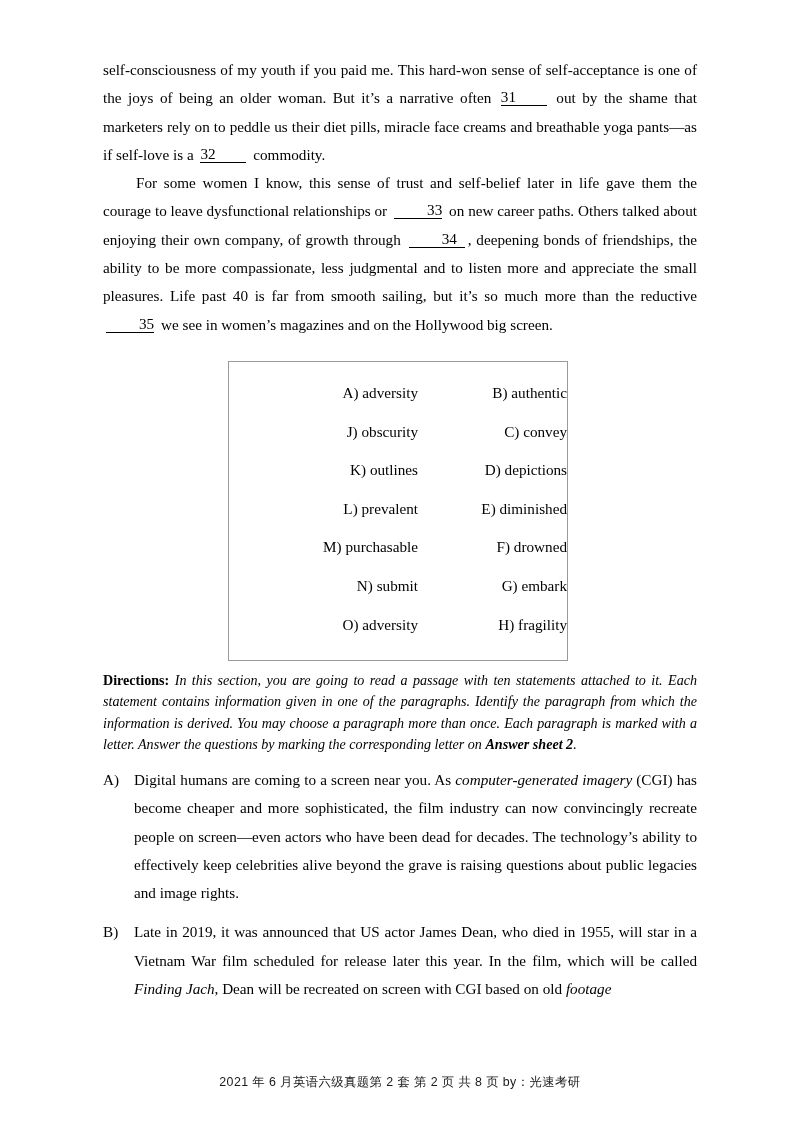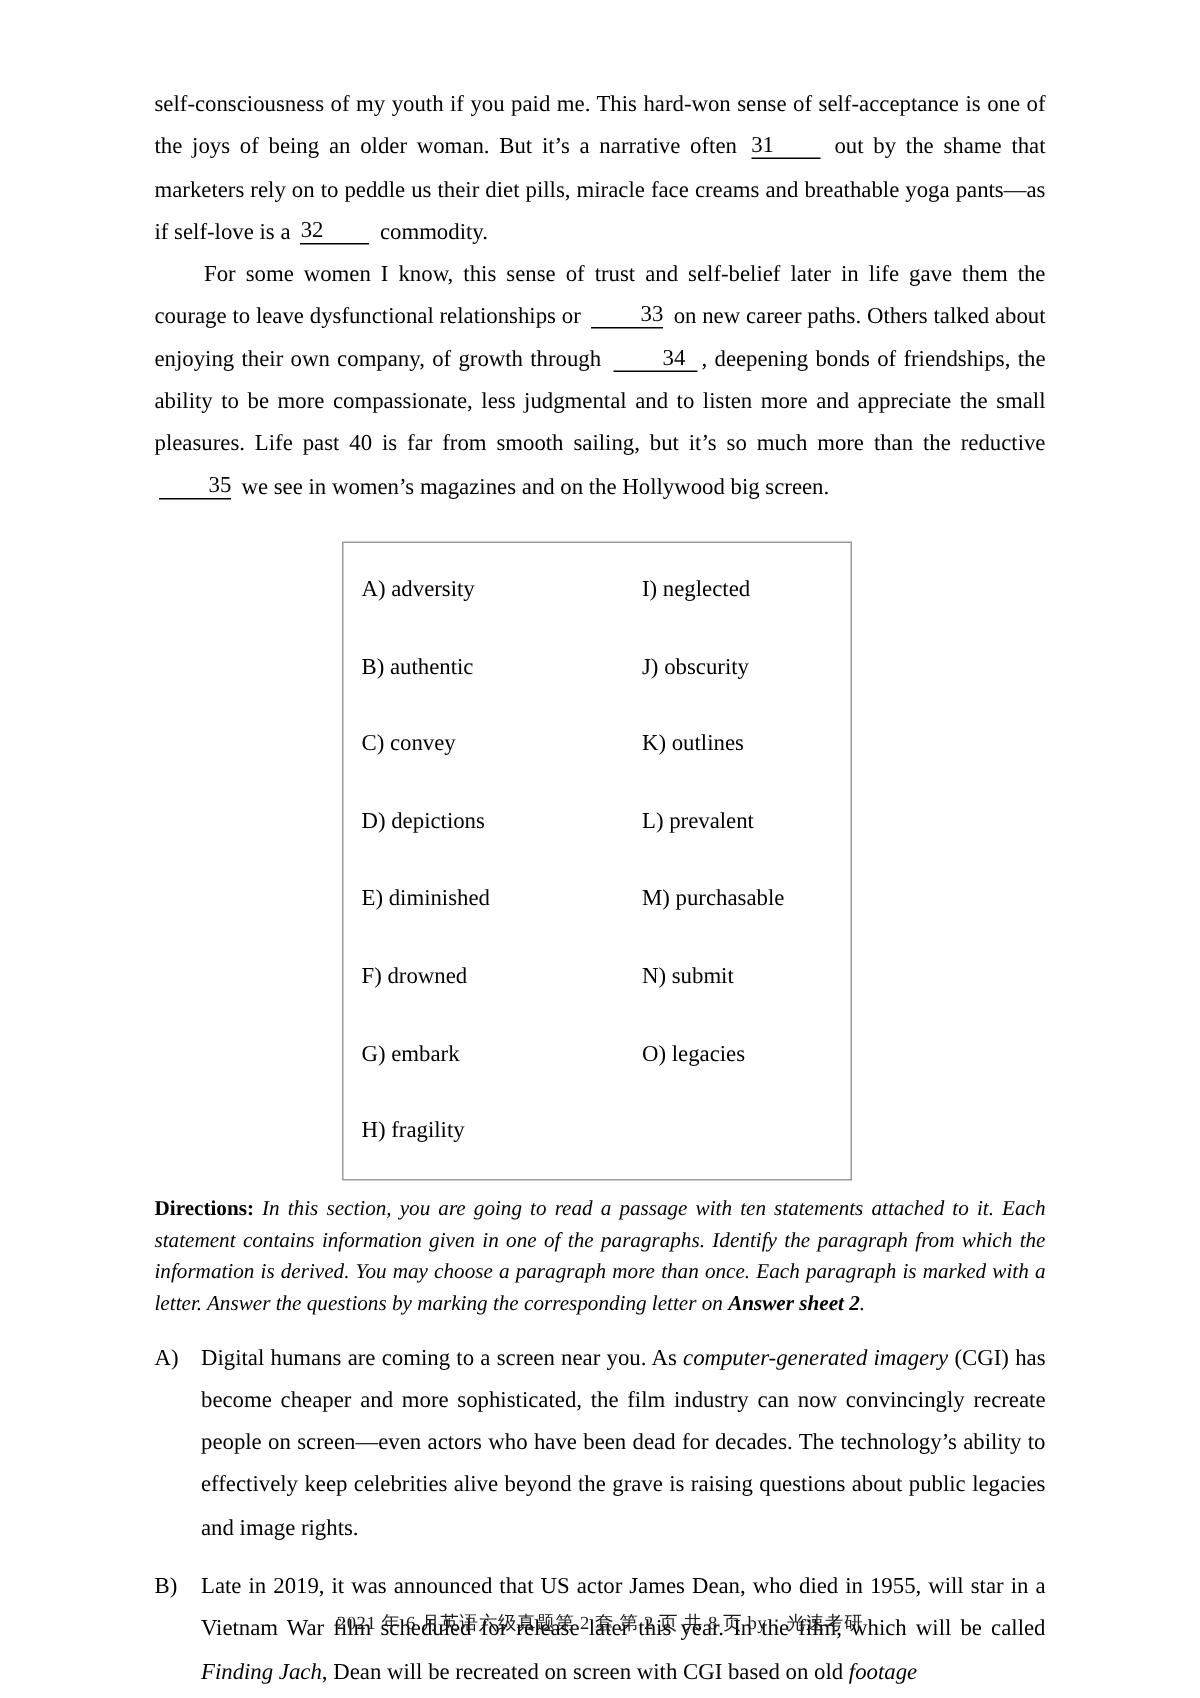--- a/index.html
+++ b/index.html
@@ -62,21 +62,22 @@
   .wordbank {
     border: 1.2px solid #9a9a9a;
     width: 340px;
     margin-left: 125px;
     padding: 14px 0 14px 0;
     box-sizing: border-box;
   }
   .wb-grid {
     display: grid;
     grid-template-columns: 189px 1fr;
-    row-gap: 17px;
+    row-gap: 4px;
+    text-align: right;
   }
   .wb-cell {
     font-size: 15.2px;
     line-height: 34.6px;
     padding-left: 10px;
     white-space: nowrap;
   }
   .wb-cell.col1 { padding-left: 12px; }
   .wb-cell.empty { visibility: hidden; }
 
@@ -127,58 +128,57 @@
 
   
   .footer {
     position: absolute;
     left: 0;
     top: 1073px;
     width: 800px;
     text-align: center;
     font-size: 12.4px;
     line-height: 18px;
-    font-family: Liberation Serif, serif;
+    font-family: Liberation Sans, sans-serif;
     color: #1a1a1a;
     letter-spacing: 0.4px;
   }
 </style>
 </head>
 <body>
 
 <div class="page">
   <div class="content">
 
     <p class="para"><span>self-consciousness of my youth if you paid me. This hard-won sense of self-acceptance is one of the joys of being an older woman. But it’s a narrative often</span> <span class="blank">31</span> <span>out by the shame that marketers rely on to peddle us their diet pills, miracle face creams and breathable yoga pants—as if self-love is a</span> <span class="blank">32</span> <span>commodity.</span></p>
 
     <p class="para indent"><span>For some women I know, this sense of trust and self-belief later in life gave them the courage to leave dysfunctional relationships or</span> <span class="blank">33</span> <span>on new career paths. Others talked about enjoying their own company, of growth through</span> <span class="blank wide">34</span><span>, deepening bonds of friendships, the ability to be more compassionate, less judgmental and to listen more and appreciate the small pleasures. Life past 40 is far from smooth sailing, but it’s so much more than the reductive</span> <span class="blank">35</span> <span>we see in women’s magazines and on the Hollywood big screen.</span></p>
 
     <div class="wordbank-wrap">
       <div class="wordbank">
         <div class="wb-grid">
           <div class="wb-cell col1">A) adversity</div>
-          <div class="wb-cell">I) neglected</div>
 
           <div class="wb-cell col1">B) authentic</div>
           <div class="wb-cell">J) obscurity</div>
 
           <div class="wb-cell col1">C) convey</div>
           <div class="wb-cell">K) outlines</div>
 
           <div class="wb-cell col1">D) depictions</div>
           <div class="wb-cell">L) prevalent</div>
 
           <div class="wb-cell col1">E) diminished</div>
           <div class="wb-cell">M) purchasable</div>
 
           <div class="wb-cell col1">F) drowned</div>
           <div class="wb-cell">N) submit</div>
 
           <div class="wb-cell col1">G) embark</div>
-          <div class="wb-cell">O) legacies</div>
+          <div class="wb-cell">O) adversity</div>
 
           <div class="wb-cell col1">H) fragility</div>
           <div class="wb-cell empty"></div>
         </div>
       </div>
     </div>
 
 
     <div class="directions"><b>Directions:</b> <i>In this section, you are going to read a passage with ten statements attached to it. Each statement contains information given in one of the paragraphs. Identify the paragraph from which the information is derived. You may choose a paragraph more than once. Each paragraph is marked with a letter. Answer the questions by marking the corresponding letter on </i><span class="bi">Answer sheet 2</span><i>.</i></div>
 

